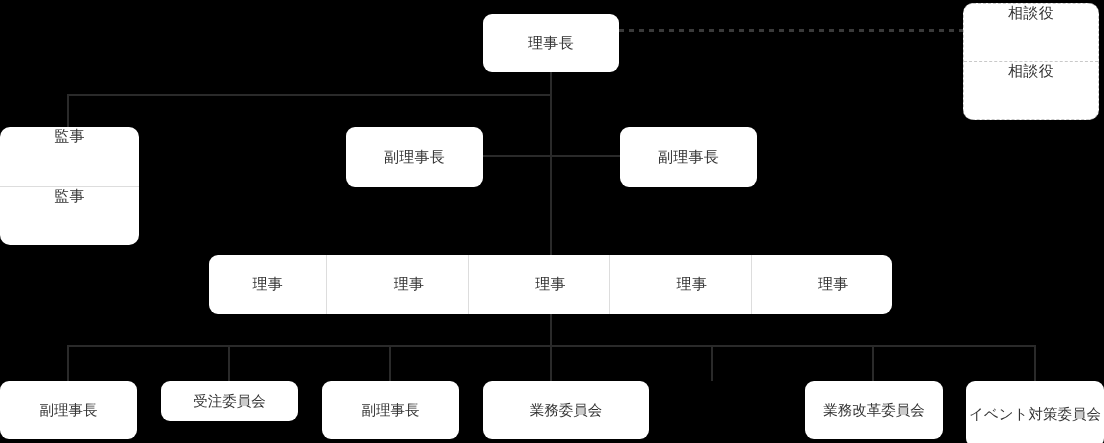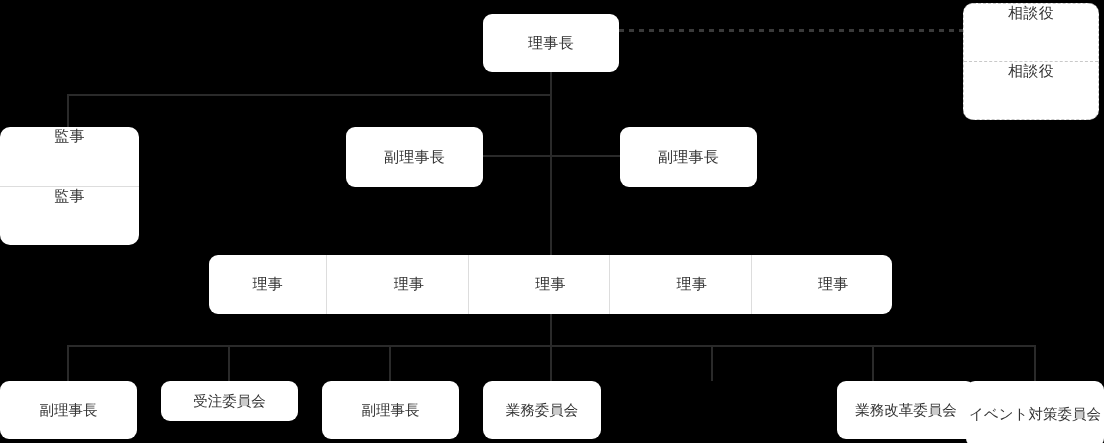--- a/index.html
+++ b/index.html
@@ -119,23 +119,23 @@
 
   <div class="node committee" style="left:0px;top:381px;width:137px;height:58px;">
     <span>副理事長</span>
   </div>
   <div class="node committee" style="left:161px;top:381px;width:137px;height:40px;">
     <span>受注委員会</span>
   </div>
   <div class="node committee" style="left:322px;top:381px;width:137px;height:58px;">
     <span>副理事長</span>
   </div>
-  <div class="node committee" style="left:483px;top:381px;width:118px;height:58px;">
+  <div class="node committee" style="left:483px;top:381px;width:166px;height:58px;">
     <span>業務委員会</span>
   </div>
-  <div class="node committee" style="left:805px;top:381px;width:138px;height:58px;margin-left:32px;">
+  <div class="node committee" style="left:805px;top:381px;width:138px;height:58px;">
     <span>業務改革委員会</span>
   </div>
   <div class="node committee" style="left:966px;top:381px;width:138px;height:66px;">
     <span>イベント対策委員会</span>
   </div>
 
 </div>
 
 </body></html>

